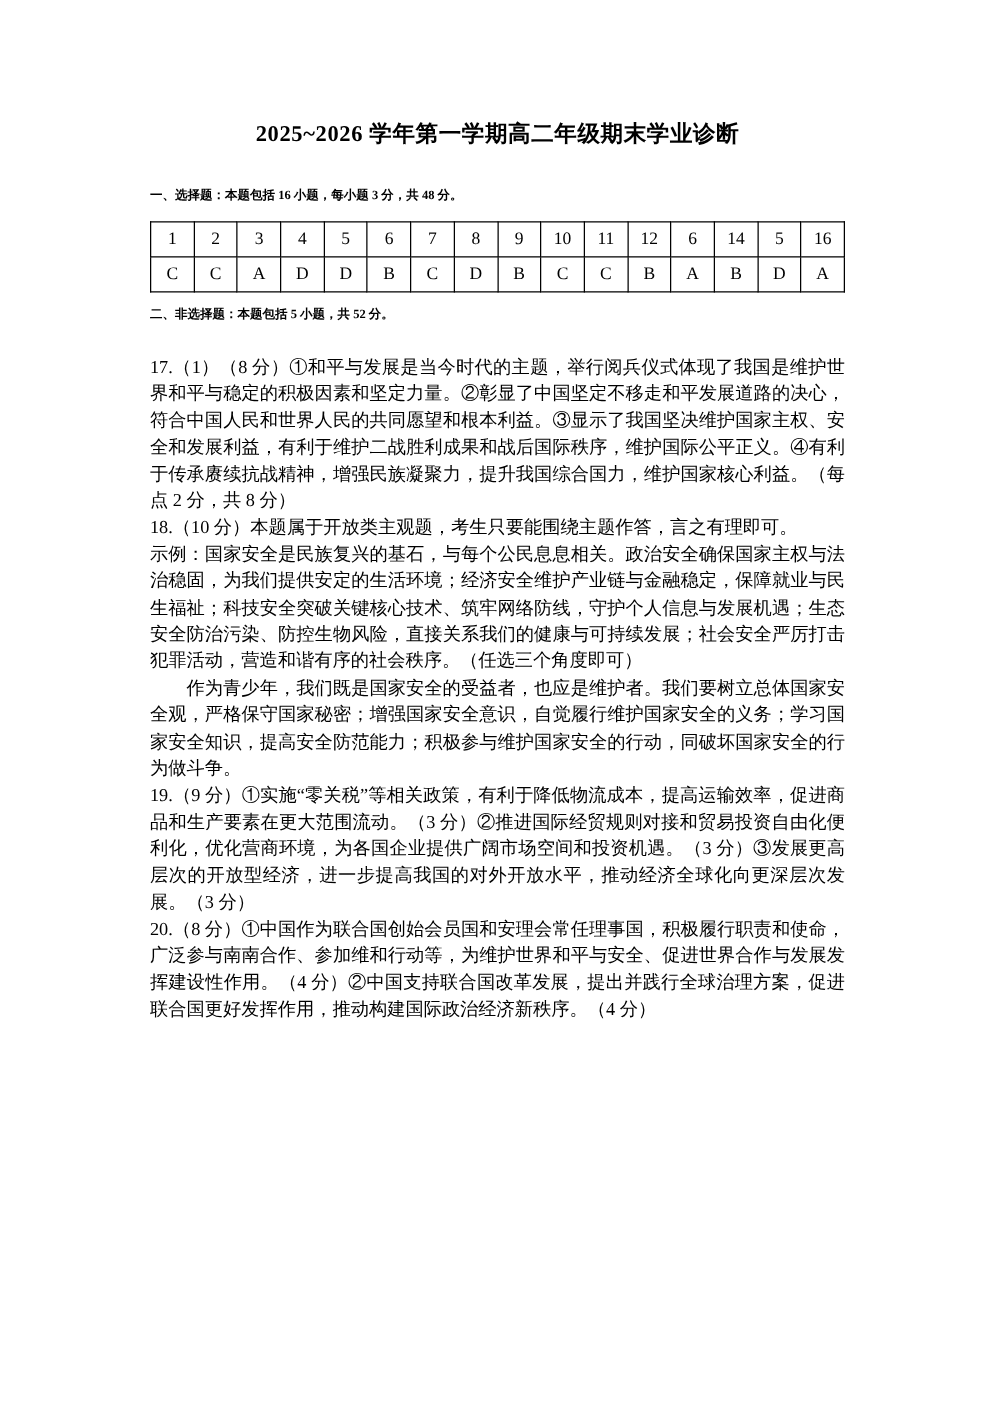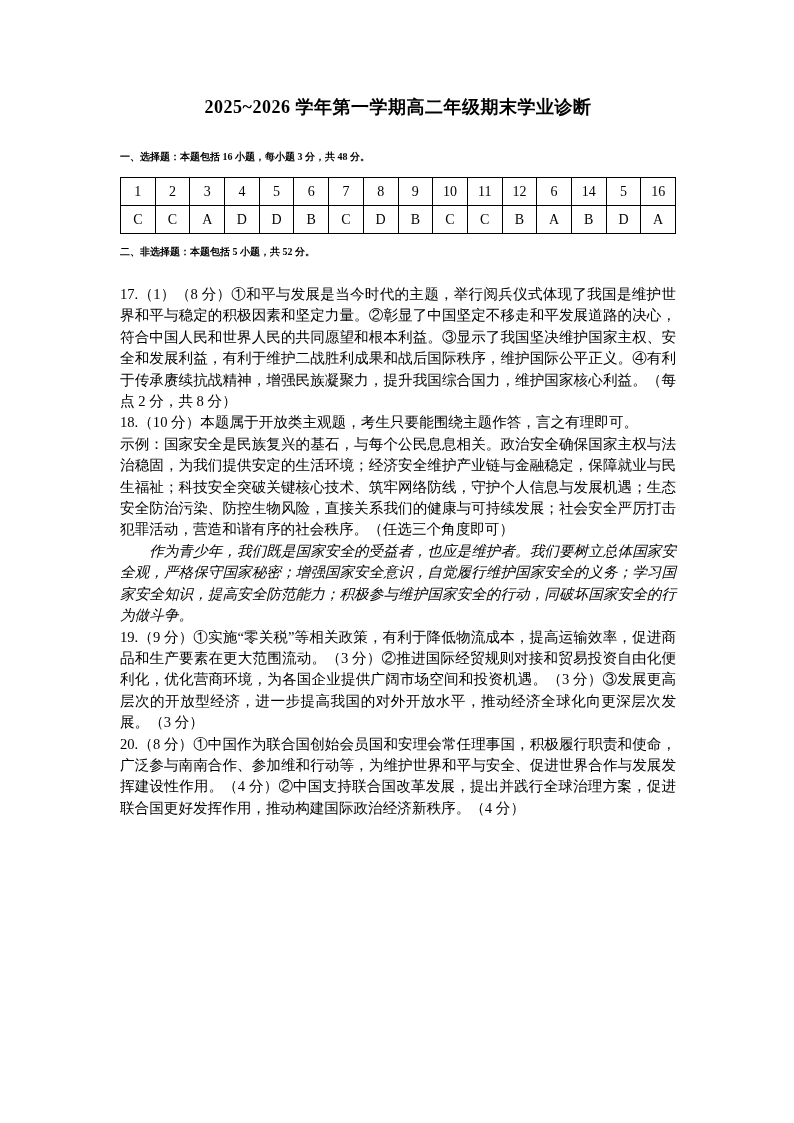--- a/index.html
+++ b/index.html
@@ -56,21 +56,20 @@
   }
   p.para {
     margin: 0;
     font-size: 14.6px;
     line-height: 21.4px;
     text-align: justify;
     text-justify: inter-character;
   }
   p.para.indent {
     text-indent: 2em;
-    font-style: italic;
   }
 </style>
 </head>
 <body>
 
 <div class="page">
 
   <h1 class="title">2025~2026 学年第一学期高二年级期末学业诊断</h1>
 
   <div class="section-heading">一、选择题：本题包括 16 小题，每小题 3 分，共 48 分。</div>

